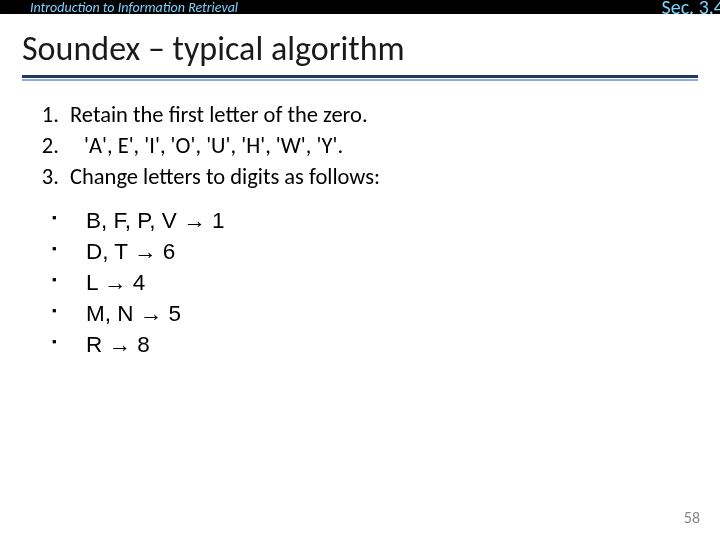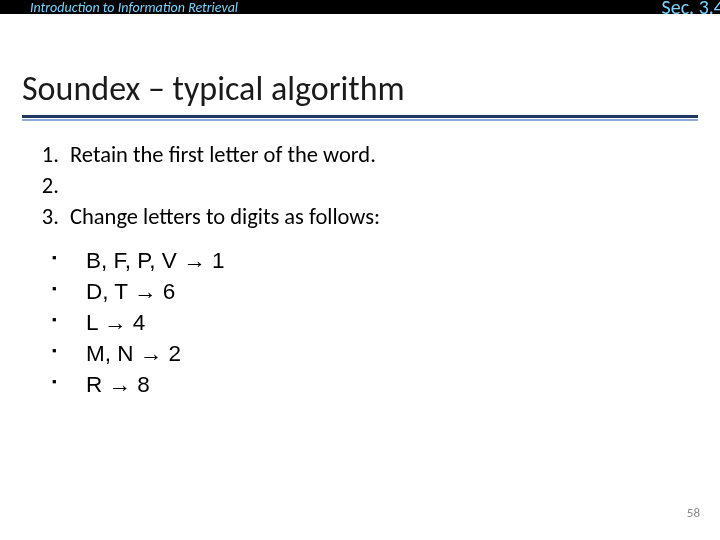--- a/index.html
+++ b/index.html
@@ -27,21 +27,20 @@
     font-style: italic;
     padding-left: 6px;
     font-weight: 400;
   }
   .top-right {
     padding-right: 20px;
     font-size: 20px;
   }
   .title-wrap {
     padding: 14px 22px 6px 22px;
-    margin-top: 40px;
   }
   .title {
     font-size: 34px;
     font-weight: 400;
     color: #1a1a1a;
   }
   .rule-dark {
     height: 3px;
     background: #203864;
     margin: 6px 0 0 0;
@@ -84,49 +83,50 @@
     left: 16px;
     top: 3px;
     font-size: 13px;
     color: #000;
   }
   .arrow {
     font-family: "Segoe UI Symbol", "Arial Unicode MS", sans-serif;
   }
   .page-num {
     position: absolute;
-    bottom: 20px;
+    bottom: 13px;
     right: 20px;
-    font-size: 13px;
+    font-size: 16px;
     color: #888;
   }
 </style>
 </head>
 <body>
 
 <div class="topbar">
   <span class="top-left">Introduction to Information Retrieval</span>
   <span class="top-right">Sec. 3.4</span>
 </div>
 
 <div class="title-wrap">
   <div class="title">Soundex – typical algorithm</div>
   <div class="rule-dark"></div>
   <div class="rule-light"></div>
 </div>
 
 <div class="content">
   <ol class="main">
-    <li>Retain the first letter of the word.</li>
+    <li>Retain the first letter of the zero.</li>
     <li>
+      <div class="indent-line">'A', E', 'I', 'O', 'U', 'H', 'W', 'Y'.</div>
     </li>
     <li>Change letters to digits as follows:</li>
   </ol>
   <ul class="sub">
     <li><span class="arrow">B, F, P, V → 1</span></li>
     <li><span class="arrow">D, T → 6</span></li>
     <li><span class="arrow">L → 4</span></li>
-    <li><span class="arrow">M, N → 2</span></li>
+    <li><span class="arrow">M, N → 5</span></li>
     <li><span class="arrow">R → 8</span></li>
   </ul>
 </div>
 
 <div class="page-num">58</div>
 
 </body></html>

